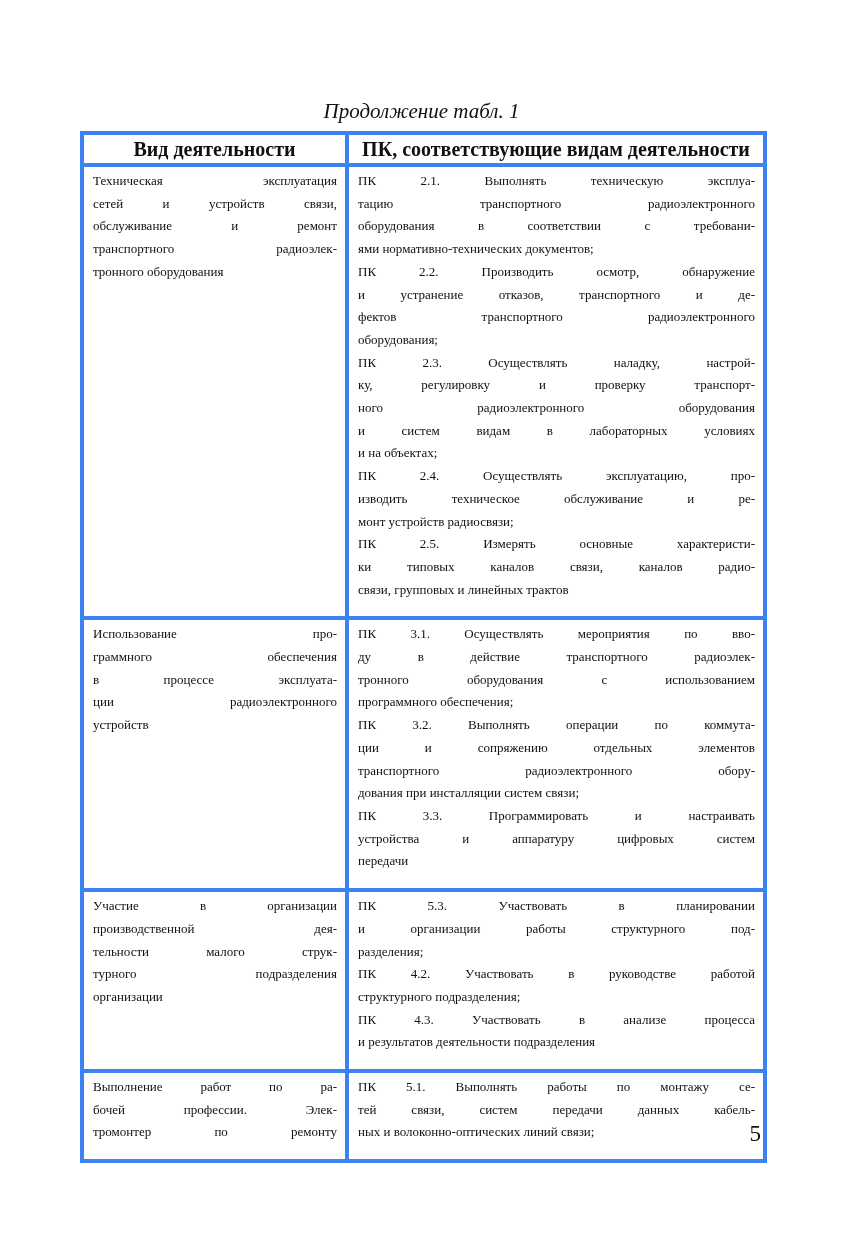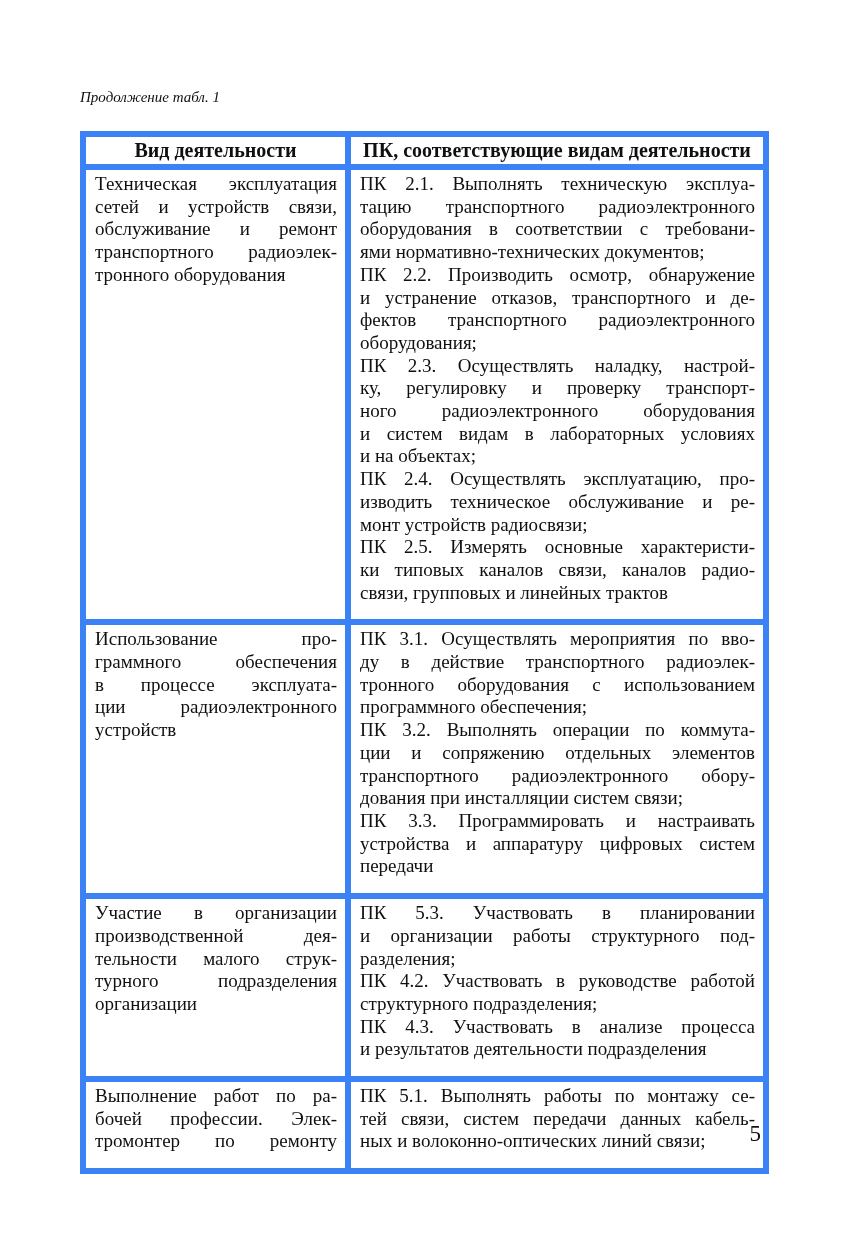--- a/index.html
+++ b/index.html
@@ -10,59 +10,59 @@
   body {
     position: relative;
     width: 857px;
     height: 1241px;
     font-family: "Liberation Serif", "DejaVu Serif", serif;
     color: #101010;
     overflow: hidden;
   }
   .caption {
     position: absolute;
-    top: 85px;
+    top: 99px;
     left: 80px;
     width: 683px;
-    text-align: left;
+    text-align: center;
     font-style: italic;
-    font-size: 15px;
+    font-size: 21px;
     line-height: 24px;
     white-space: pre;
   }
   table.comp-table {
     position: absolute;
     top: 131px;
     left: 80px;
     width: 683px;
     border-collapse: collapse;
     table-layout: fixed;
     border: 3px solid #0d0d0d;
   }
   table.comp-table th,
   table.comp-table td {
-    border: 6px solid #3b82f6;
+    border: 4px solid #3b82f6;
     vertical-align: top;
     overflow: hidden;
   }
   table.comp-table thead tr { height: 32px; }
   table.comp-table th {
     font-size: 20px;
     font-weight: bold;
     text-align: center;
     vertical-align: middle;
     padding: 2px 4px;
   }
   table.comp-table tbody tr:nth-child(1) { height: 439px; }
   table.comp-table tbody tr:nth-child(2) { height: 256px; }
   table.comp-table tbody tr:nth-child(3) { height: 172px; }
   table.comp-table tbody tr:nth-child(4) { height: 76px; }
   table.comp-table td {
     padding: 3px 8px 15px 9px;
-    font-size: 19px;
+    font-size: 13px;
   }
   .line {
     line-height: 22.7px;
     text-align: left;
     white-space: normal;
   }
   .line.jl {
     text-align: justify;
     text-align-last: justify;
   }

